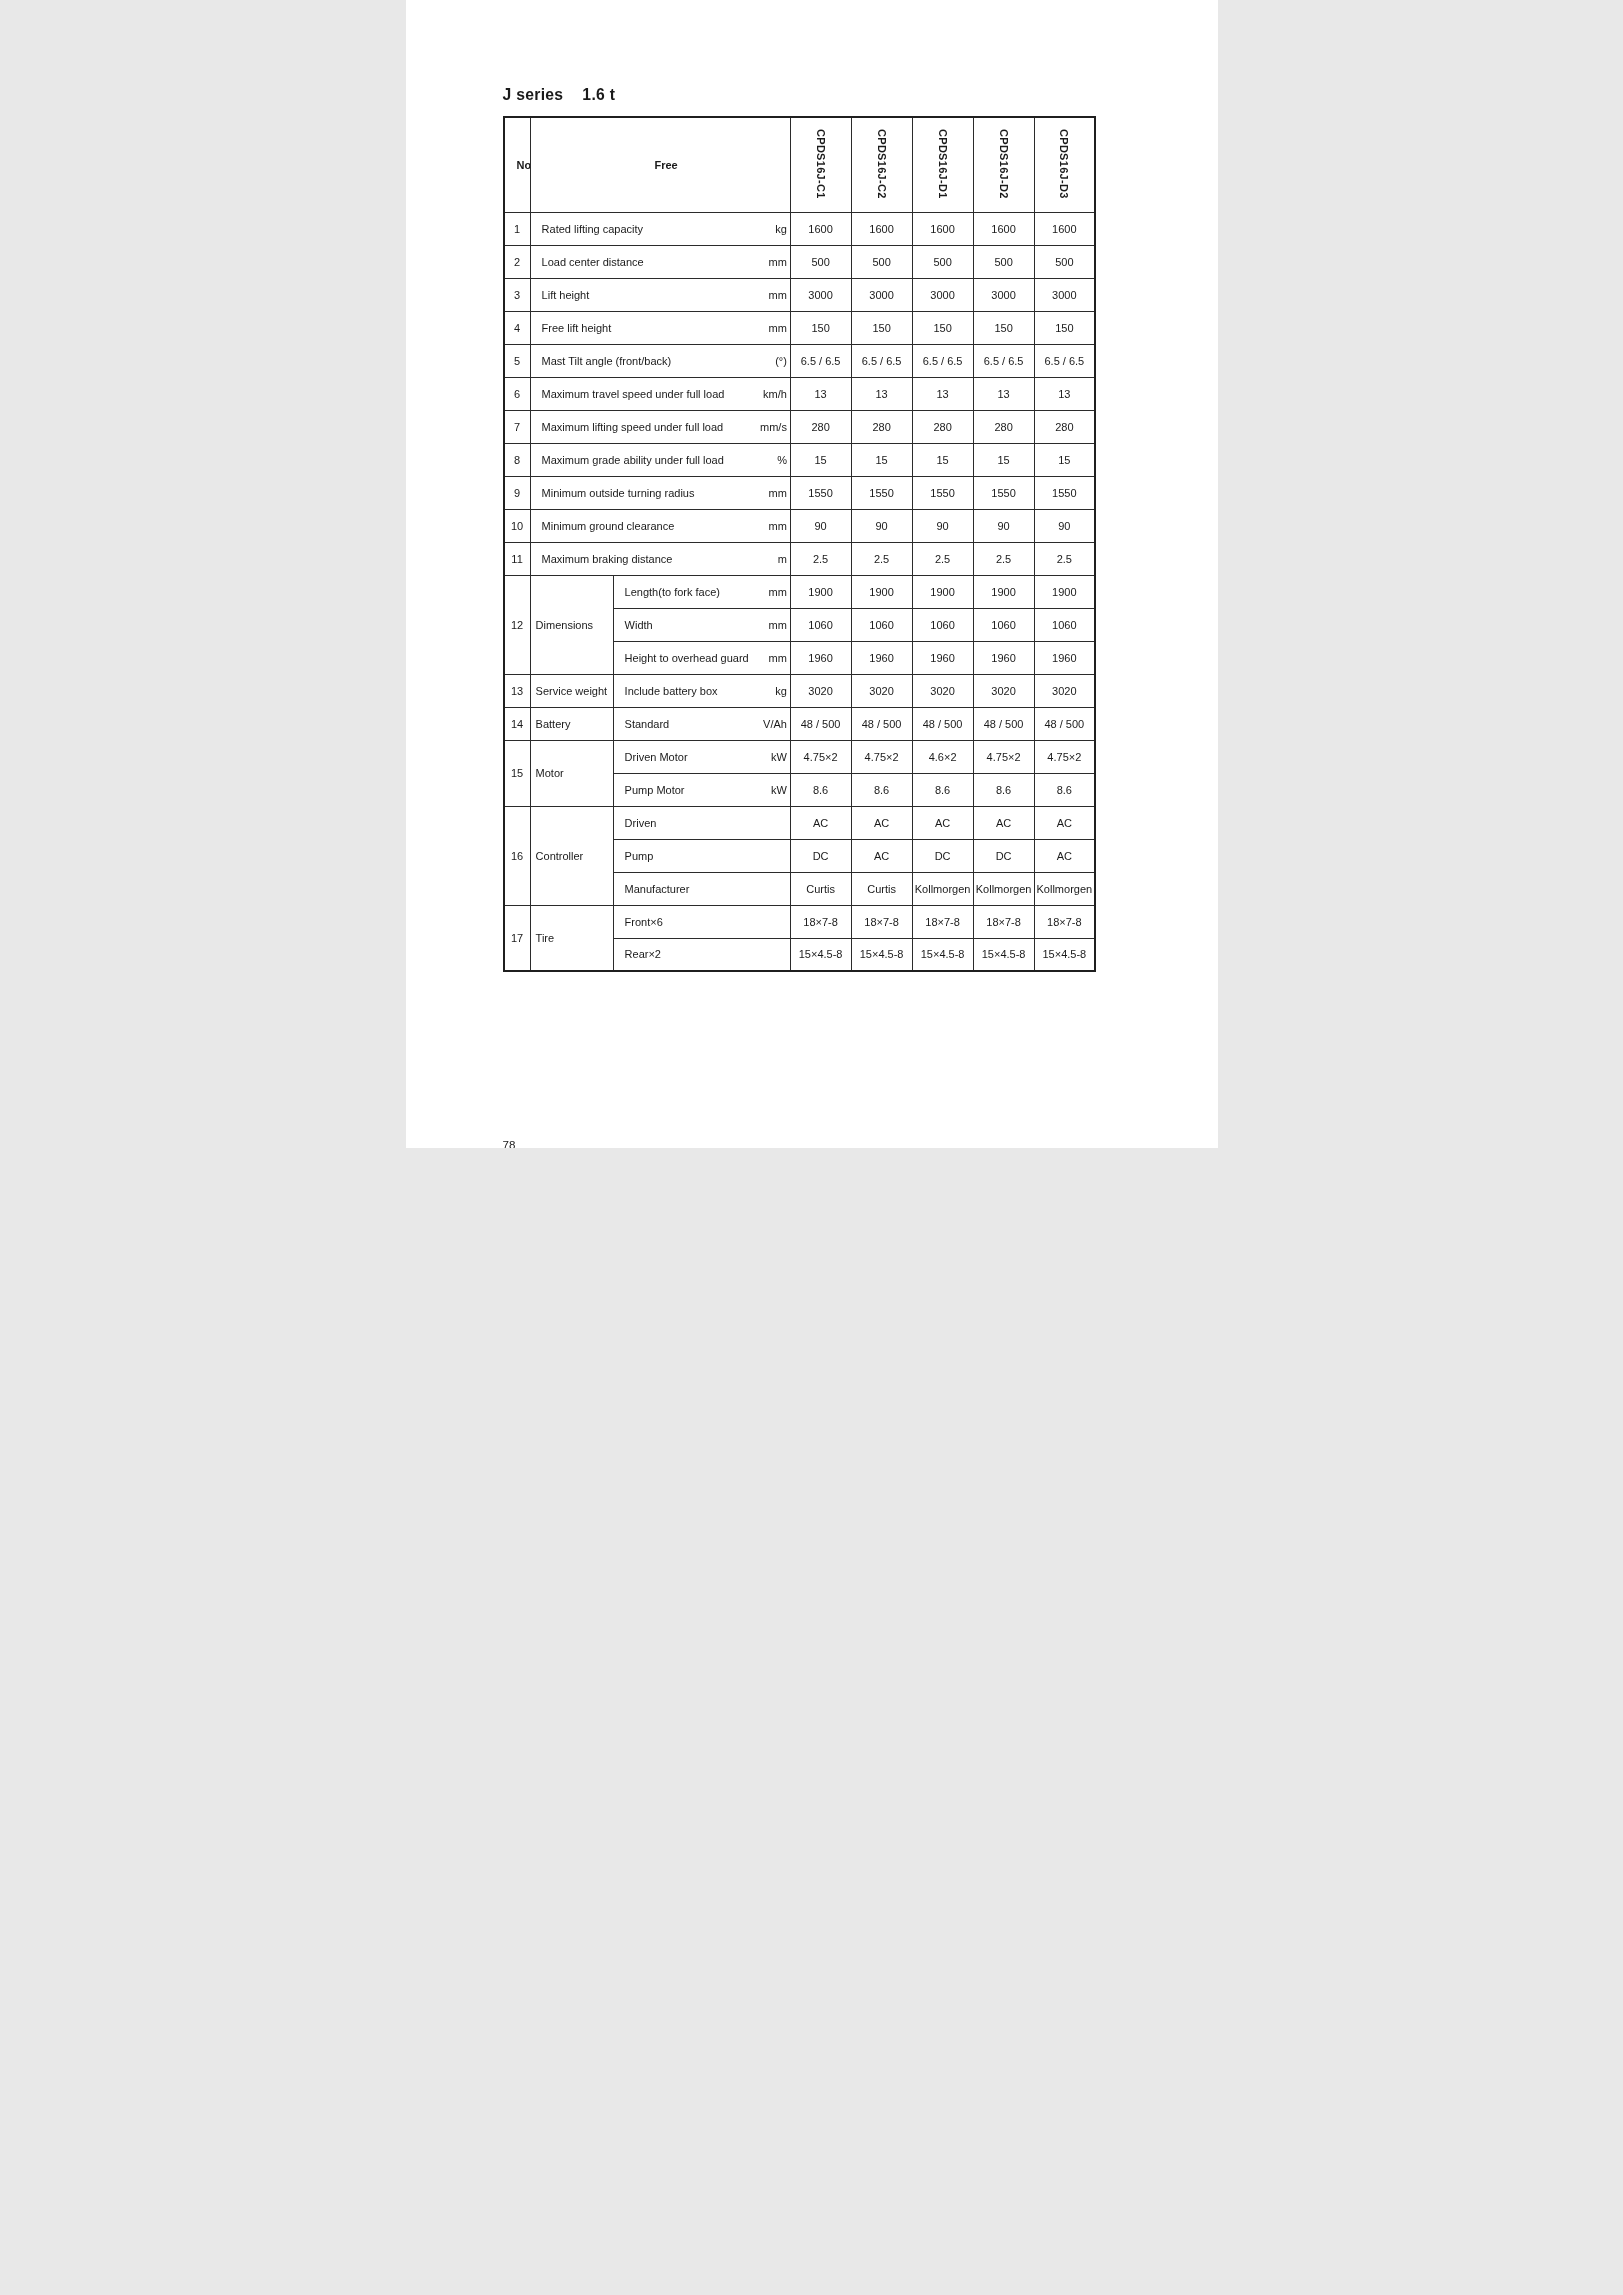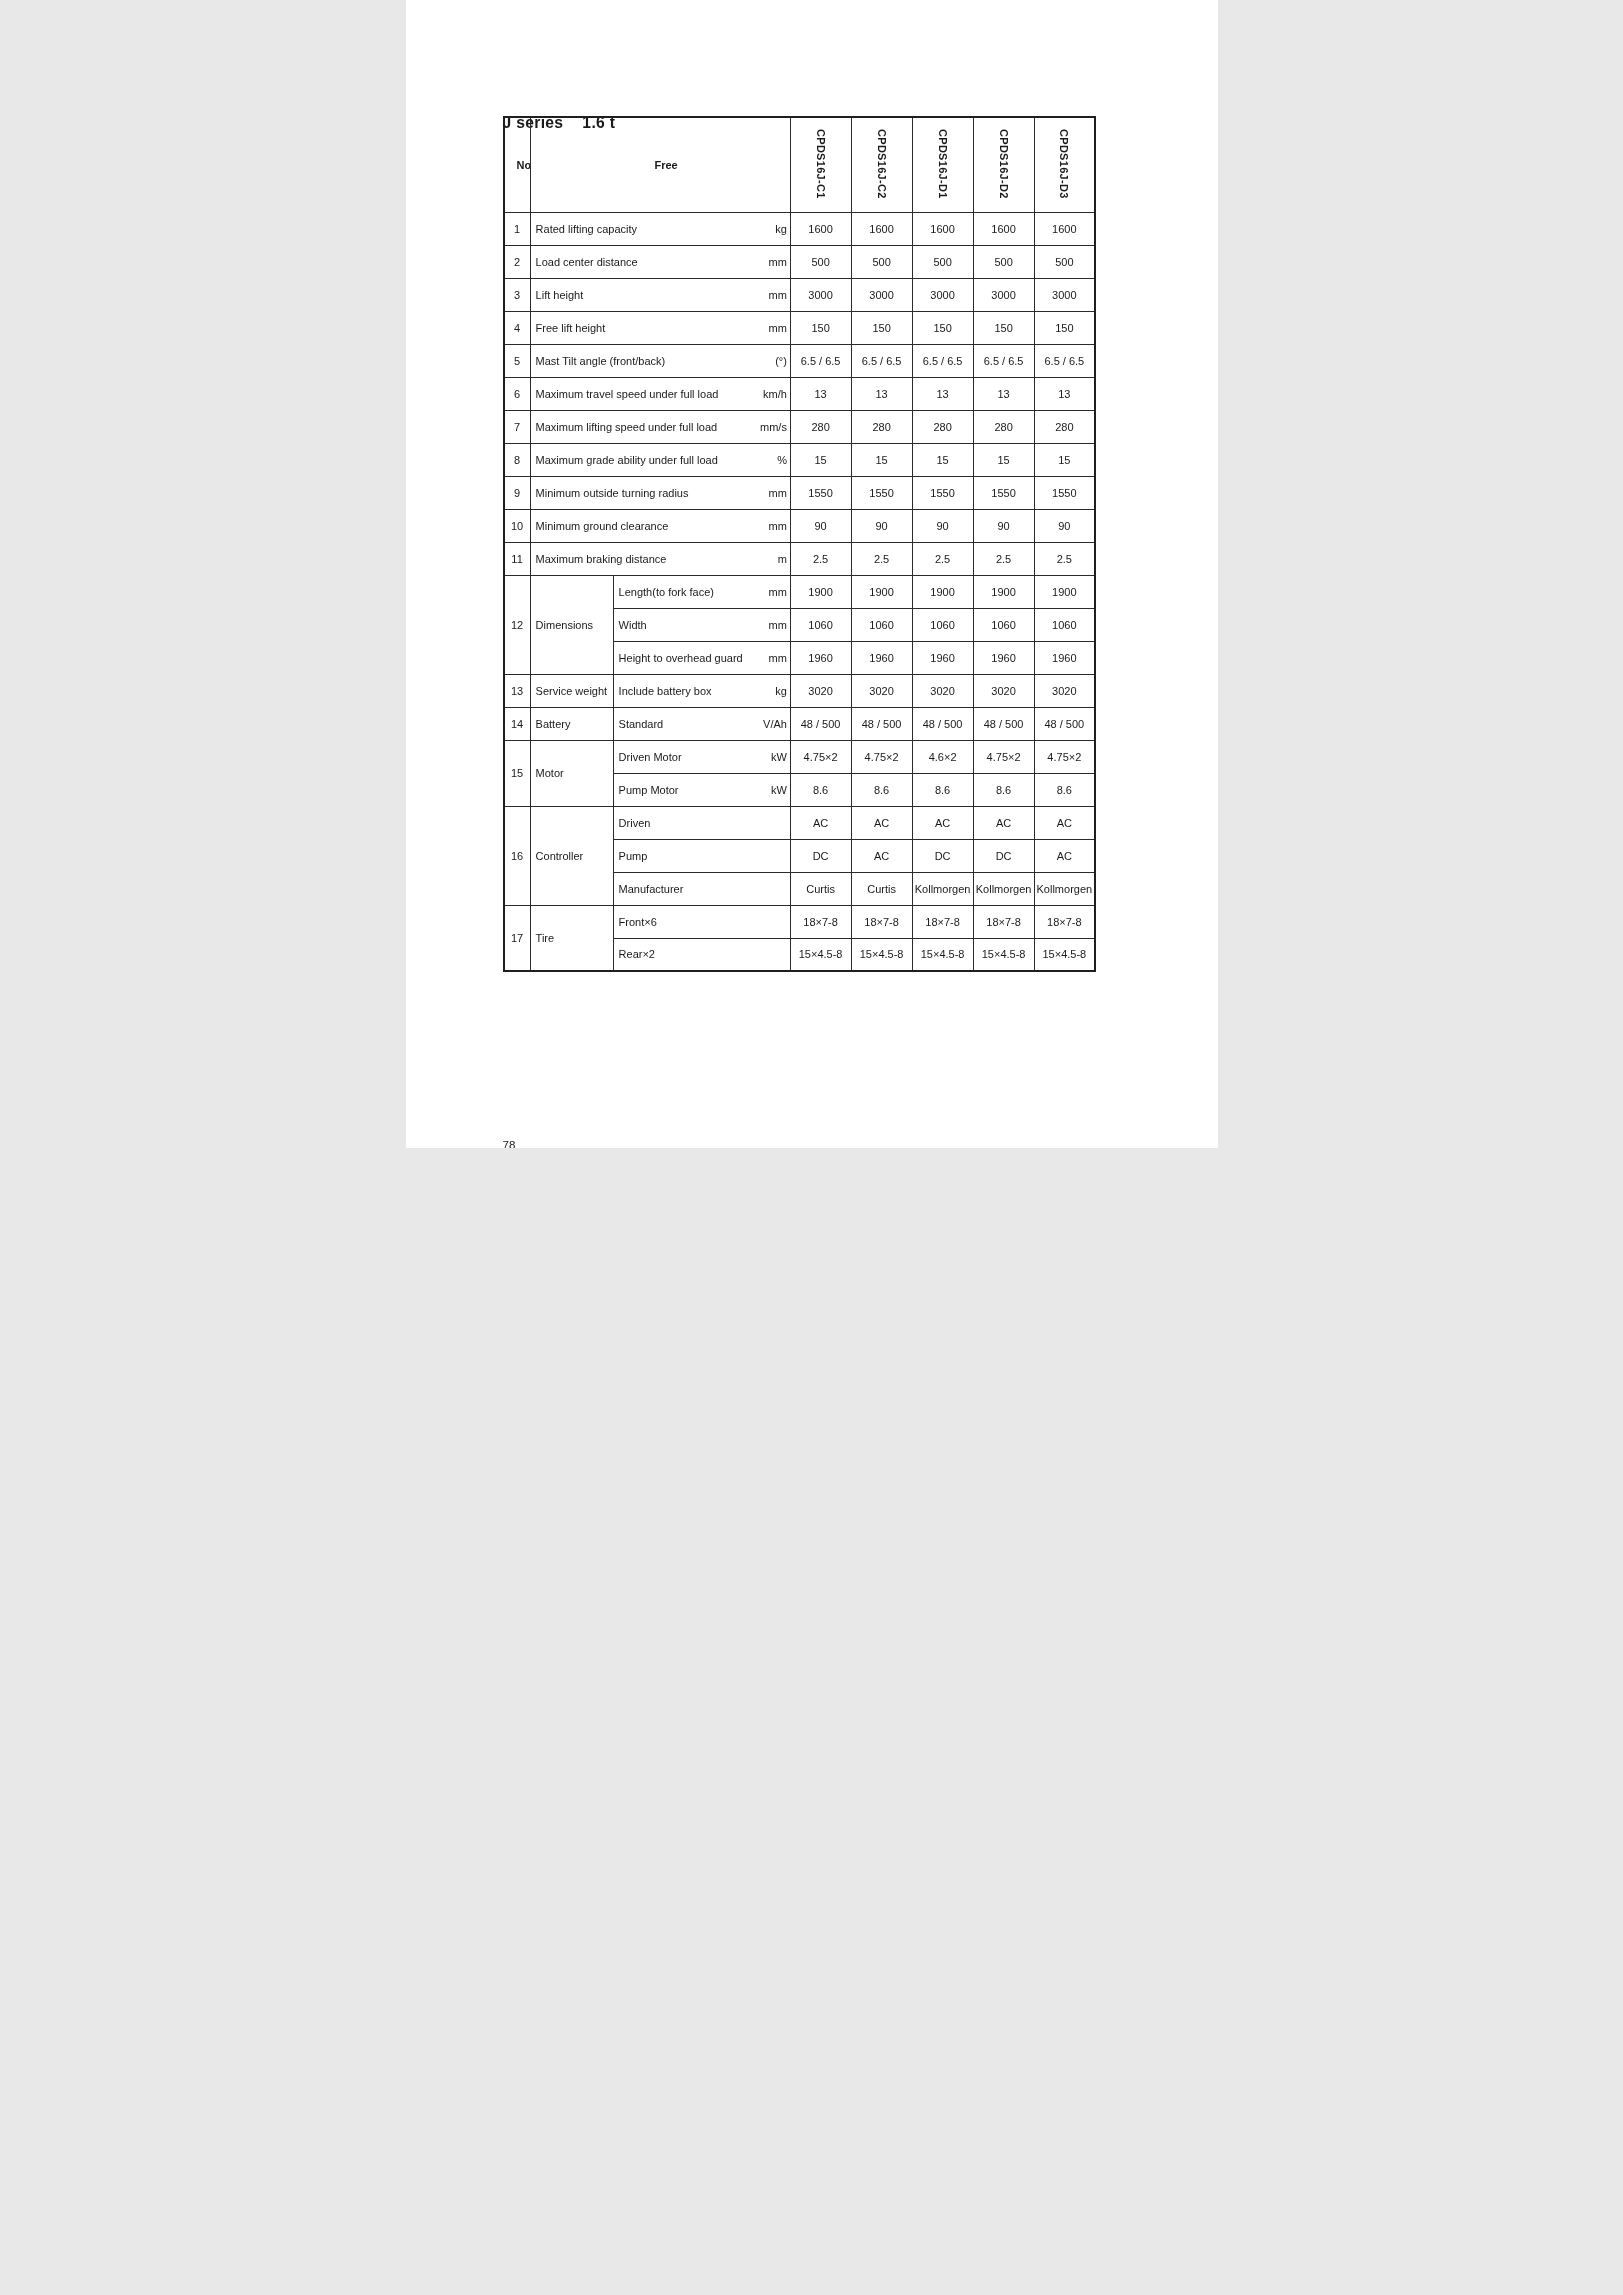--- a/index.html
+++ b/index.html
@@ -16,21 +16,20 @@
   }
 
   .title {
     position: absolute;
     left: 97px;
     top: 86px;
     font-size: 15.7px;
     font-weight: bold;
     color: #1a1a1a;
     letter-spacing: 0.3px;
-    margin-top: 28px;
   }
   .title .title-cap { margin-left: 19px; }
 
   table.spec-table {
     position: absolute;
     left: 97px;
     top: 116px;
     width: 591px;
     border-collapse: collapse;
     table-layout: fixed;
@@ -53,21 +52,21 @@
     writing-mode: vertical-rl;
     text-orientation: mixed;
     font-weight: bold;
     font-size: 11px;
     letter-spacing: 0.3px;
     white-space: nowrap;
   }
 
   td.no  { text-align: center; }
   td.cat { padding-left: 5px; }
-  td.item, td.sub { padding-left: 5px; }
+  td.item, td.sub { padding-left: 11px; }
 
   .cellflex {
     display: flex;
     justify-content: space-between;
     align-items: center;
     width: 100%;
   }
   .cellflex .unit { padding-right: 2.7px; white-space: nowrap; }
   .cellflex .lbl  { white-space: nowrap; }
 

